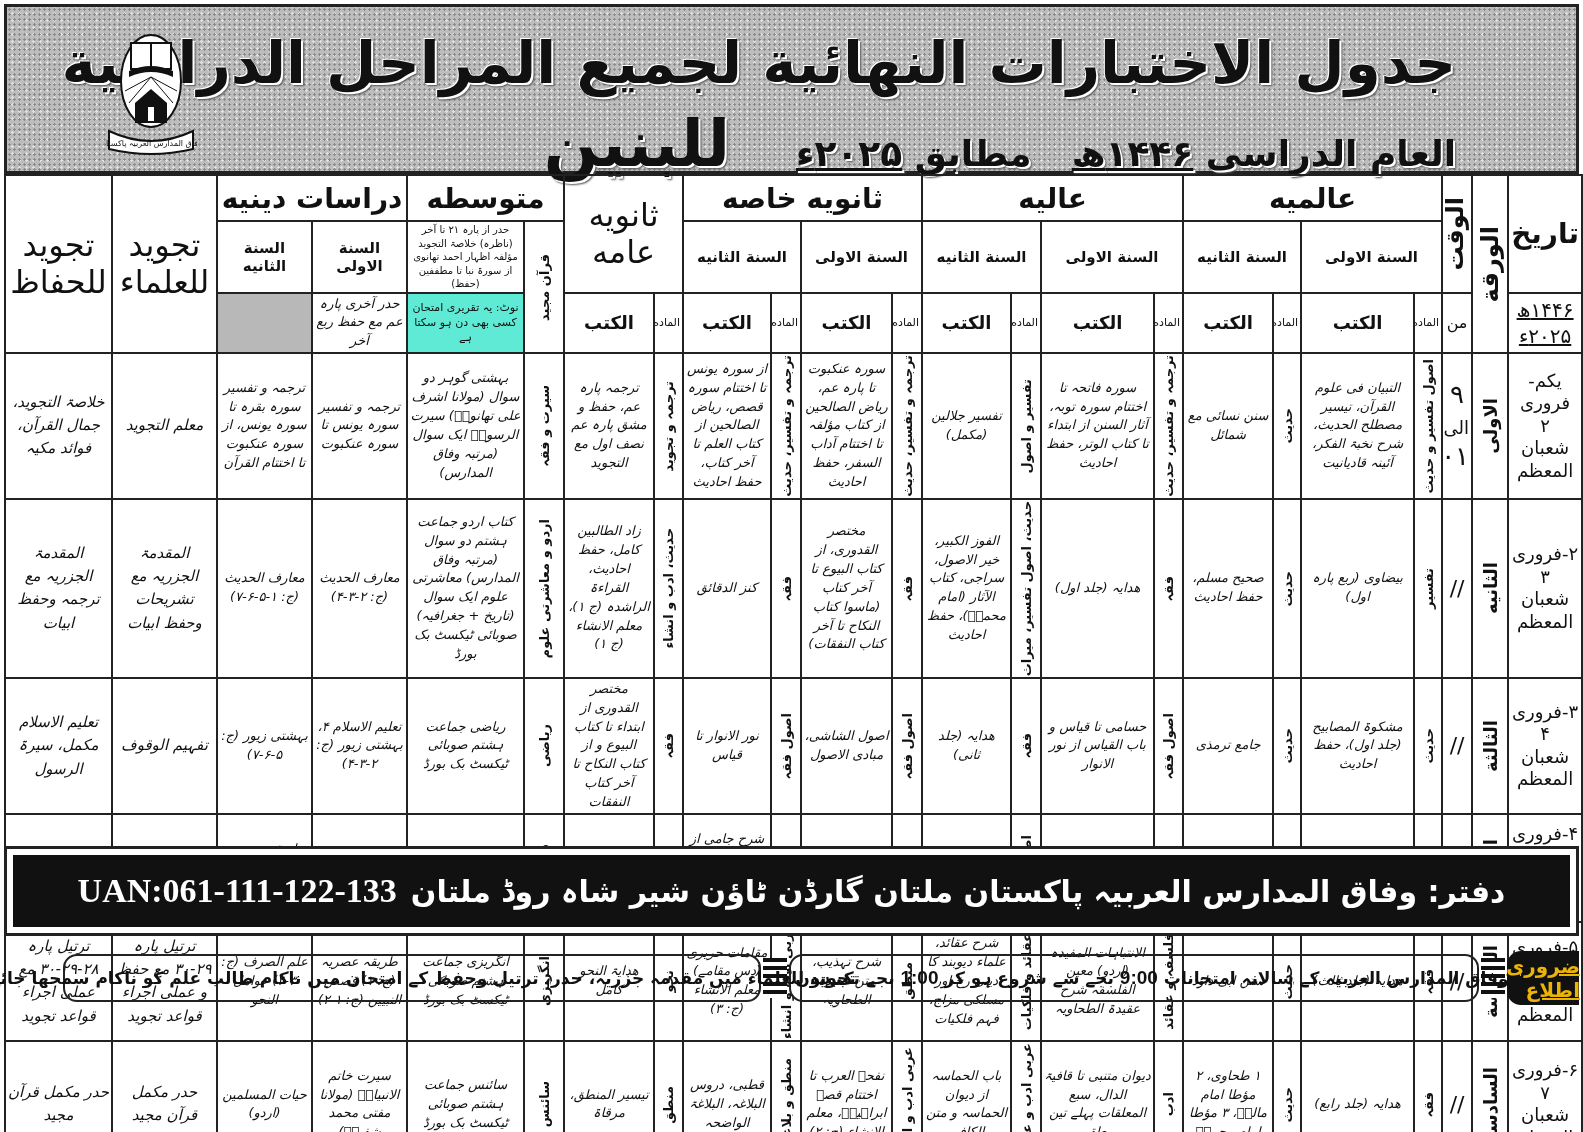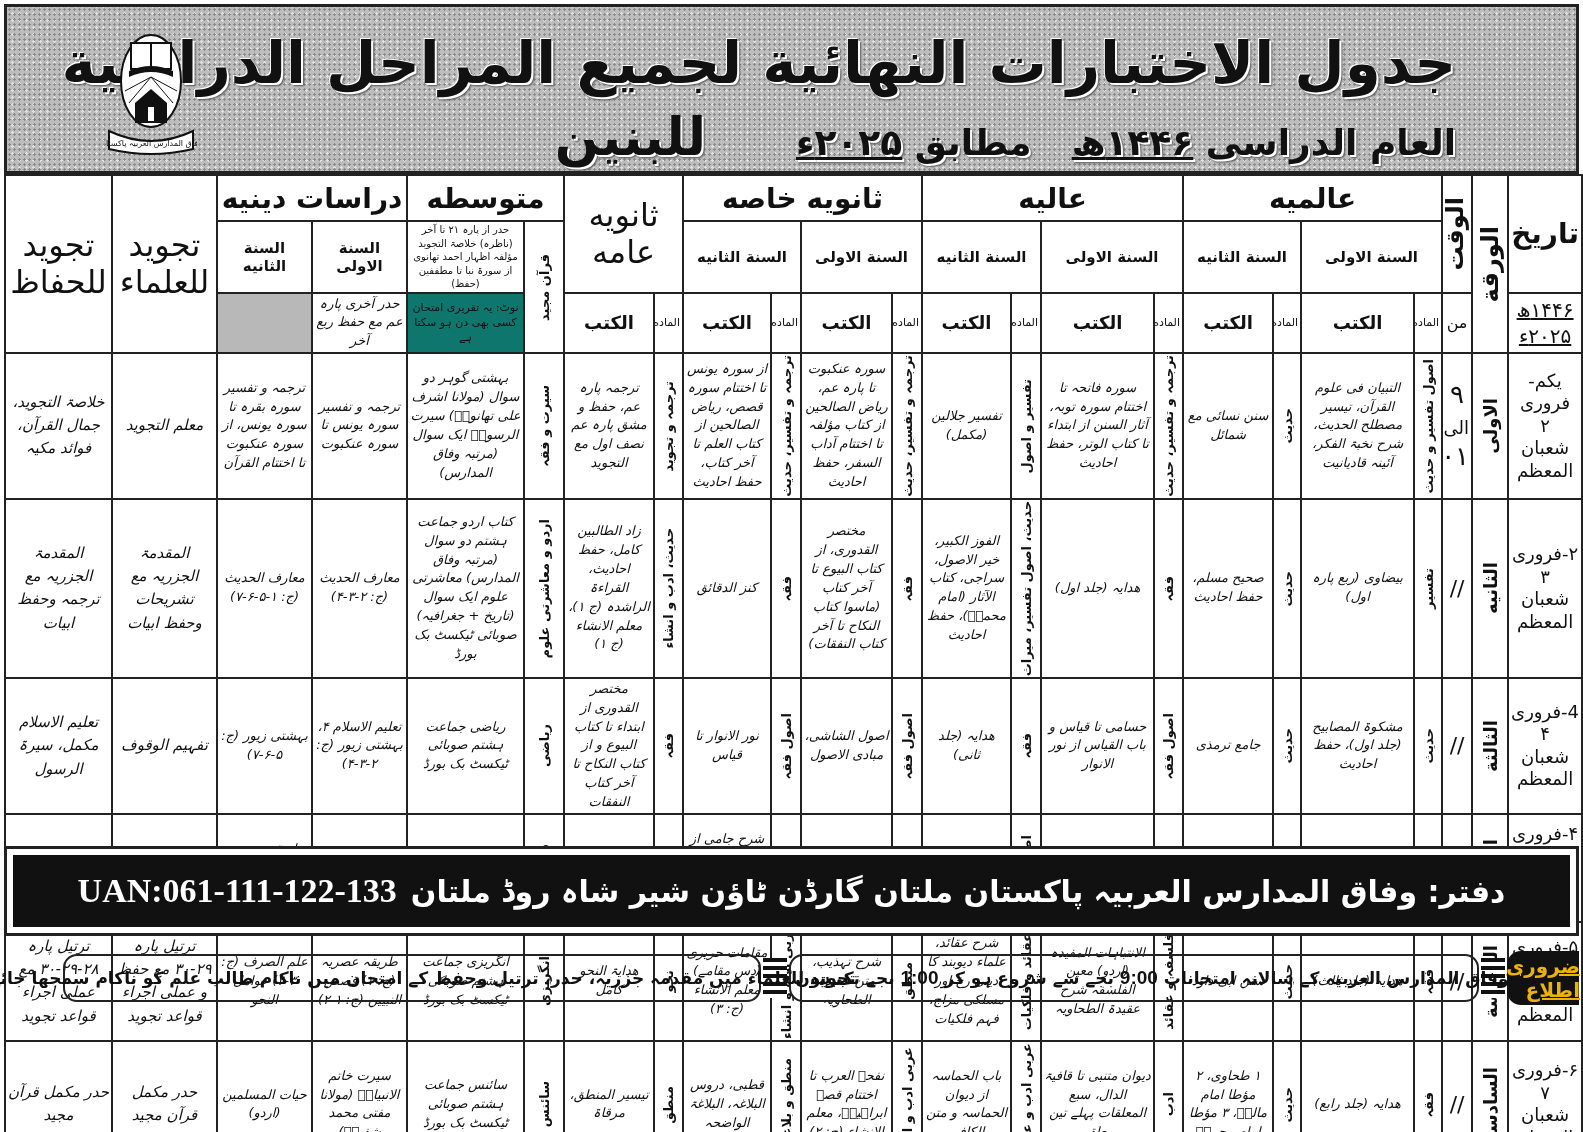--- a/index.html
+++ b/index.html
@@ -8,39 +8,39 @@
   
   .header { position:absolute; left:0; top:0; width:1575px; height:170px; border:3px solid #222; box-sizing:border-box;
     background-color:#bdbdbd;
     background-image: radial-gradient(#8a8a8a 1px, transparent 1.2px), radial-gradient(#e2e2e2 1px, transparent 1.2px);
     background-size:5px 5px, 7px 7px; background-position:0 0, 2px 3px; }
   .title { position:absolute; right:120px; top:22px; font-size:58px; font-weight:bold; color:#111; letter-spacing:1px;
     text-shadow: 2px 2px 0 #fff, -1px -1px 0 #fff, 3px 3px 2px #555; white-space:nowrap; }
   .subtitle-row { position:absolute; right:120px; top:100px; display:flex; gap:40px; align-items:baseline; white-space:nowrap; }
   .subtitle { font-size:36px; font-weight:bold; text-shadow: 2px 2px 0 #fff, 3px 3px 2px #555; }
   .subtitle u { text-decoration-thickness:3px; }
-  .forboys { font-size:52px; font-weight:bold; margin-right:50px; text-shadow: 2px 2px 0 #fff, 3px 3px 2px #555; text-align: center; }
+  .forboys { font-size:64px; font-weight:bold; margin-right:26px; text-shadow: 2px 2px 0 #fff, 3px 3px 2px #555; text-align: center; }
   .logo { position:absolute; left:98px; top:24px; width:92px; height:128px; }
   
   .tbl { position:absolute; left:0; top:170px; width:1575px; border-collapse:collapse; table-layout:fixed; }
   .tbl td, .tbl th { border:2px solid #222; text-align:center; vertical-align:middle; padding:1px 2px; font-weight:normal; overflow:hidden; }
   .tbl .g1 { font-size:28px; font-weight:bold; height:42px; }
   .tbl .g2 { font-size:15px; font-weight:bold; height:38px;margin-left:40px; }
   .tbl .g3 { font-size:18px; font-weight:bold; height:40px; }
   .madda { font-size:11px; }
   .big-hdr { font-size:32px; font-weight:bold; line-height:1.15; }
   .vert { writing-mode:vertical-rl; transform:rotate(180deg); font-size:13px; font-weight:bold; white-space:nowrap; margin:auto; }
   .vert-big { writing-mode:vertical-rl; transform:rotate(180deg); font-size:24px; font-weight:bold; white-space:nowrap; margin:auto; }
   .cell { font-size:13px; line-height:1.45; font-style:italic; }
   .cell-lg { font-size:15px; line-height:1.55; }
   .date { font-size:18px; font-weight:bold; line-height:1.25; }
   .time { font-size:26px; font-weight:bold; line-height:1.2; }
   .ditto { font-size:22px; font-weight:bold; }
   .grey { background:#b8b8b8; }
-  .note { background:#0f766e; font-size:11px; line-height:1.4; }
+  .note { background:#5eead4; font-size:11px; line-height:1.4; }
   .tiny { font-size:10px; line-height:1.35; }
   .yr { font-size:20px; font-weight:bold; line-height:1.3; }
   .yr span { text-decoration:underline; text-decoration-thickness:2px; }
   tbody tr { height:108px; }
   
   .office { position:absolute; left:0; top:842px; width:1575px; height:90px; border:3px solid #222; box-sizing:border-box; padding:6px; background:#fff; }
   .office-inner { background:#111; color:#fff; height:100%; display:flex; align-items:center; justify-content:center; font-size:30px; font-weight:bold; gap:14px; white-space:nowrap; }
   .office-inner .uan { font-family:Liberation Serif, serif; font-size:34px; direction:ltr; font-weight:bold; }
   .notice-row { position:absolute; left:0; top:946px; width:1575px; height:56px; display:flex; align-items:center; direction:rtl; }
   .notice-label { background:#111; color:#eab308; font-size:20px; font-weight:bold; height:54px; width:72px; border-radius:14px 0 0 14px; display:flex; align-items:center; justify-content:center;text-decoration:underline; }
@@ -252,21 +252,21 @@
             <div class="vert">اردو و معاشرتی علوم</div>
           </td>
           <td class="cell">کتاب اردو جماعت ہشتم دو سوال (مرتبہ وفاق المدارس) معاشرتی علوم ایک سوال (تاریخ + جغرافیہ) صوبائی ٹیکسٹ بک بورڈ</td>
           <td class="cell">معارف الحدیث (ج: ۲-۳-۴)</td>
           <td class="cell">معارف الحدیث (ج: ۱-۵-۶-۷)</td>
           <td class="cell cell-lg">المقدمۃ الجزریہ مع تشریحات وحفظ ابیات</td>
           <td class="cell cell-lg">المقدمۃ الجزریہ مع ترجمہ وحفظ ابیات</td>
         </tr>
         <tr>
           <td></td>
-          <td class="date"><span>4-فروری</span><br><span>۴</span><br><span>شعبان المعظم</span></td>
+          <td class="date"><span>۳-فروری</span><br><span>۴</span><br><span>شعبان المعظم</span></td>
           <td>
             <div class="vert-big" style="font-size:18px">الثالثة</div>
           </td>
           <td class="ditto">//</td>
           <td>
             <div class="vert">حدیث</div>
           </td>
           <td class="cell">مشکوۃ المصابیح (جلد اول)، حفظ احادیث</td>
           <td>
             <div class="vert">حدیث</div>

